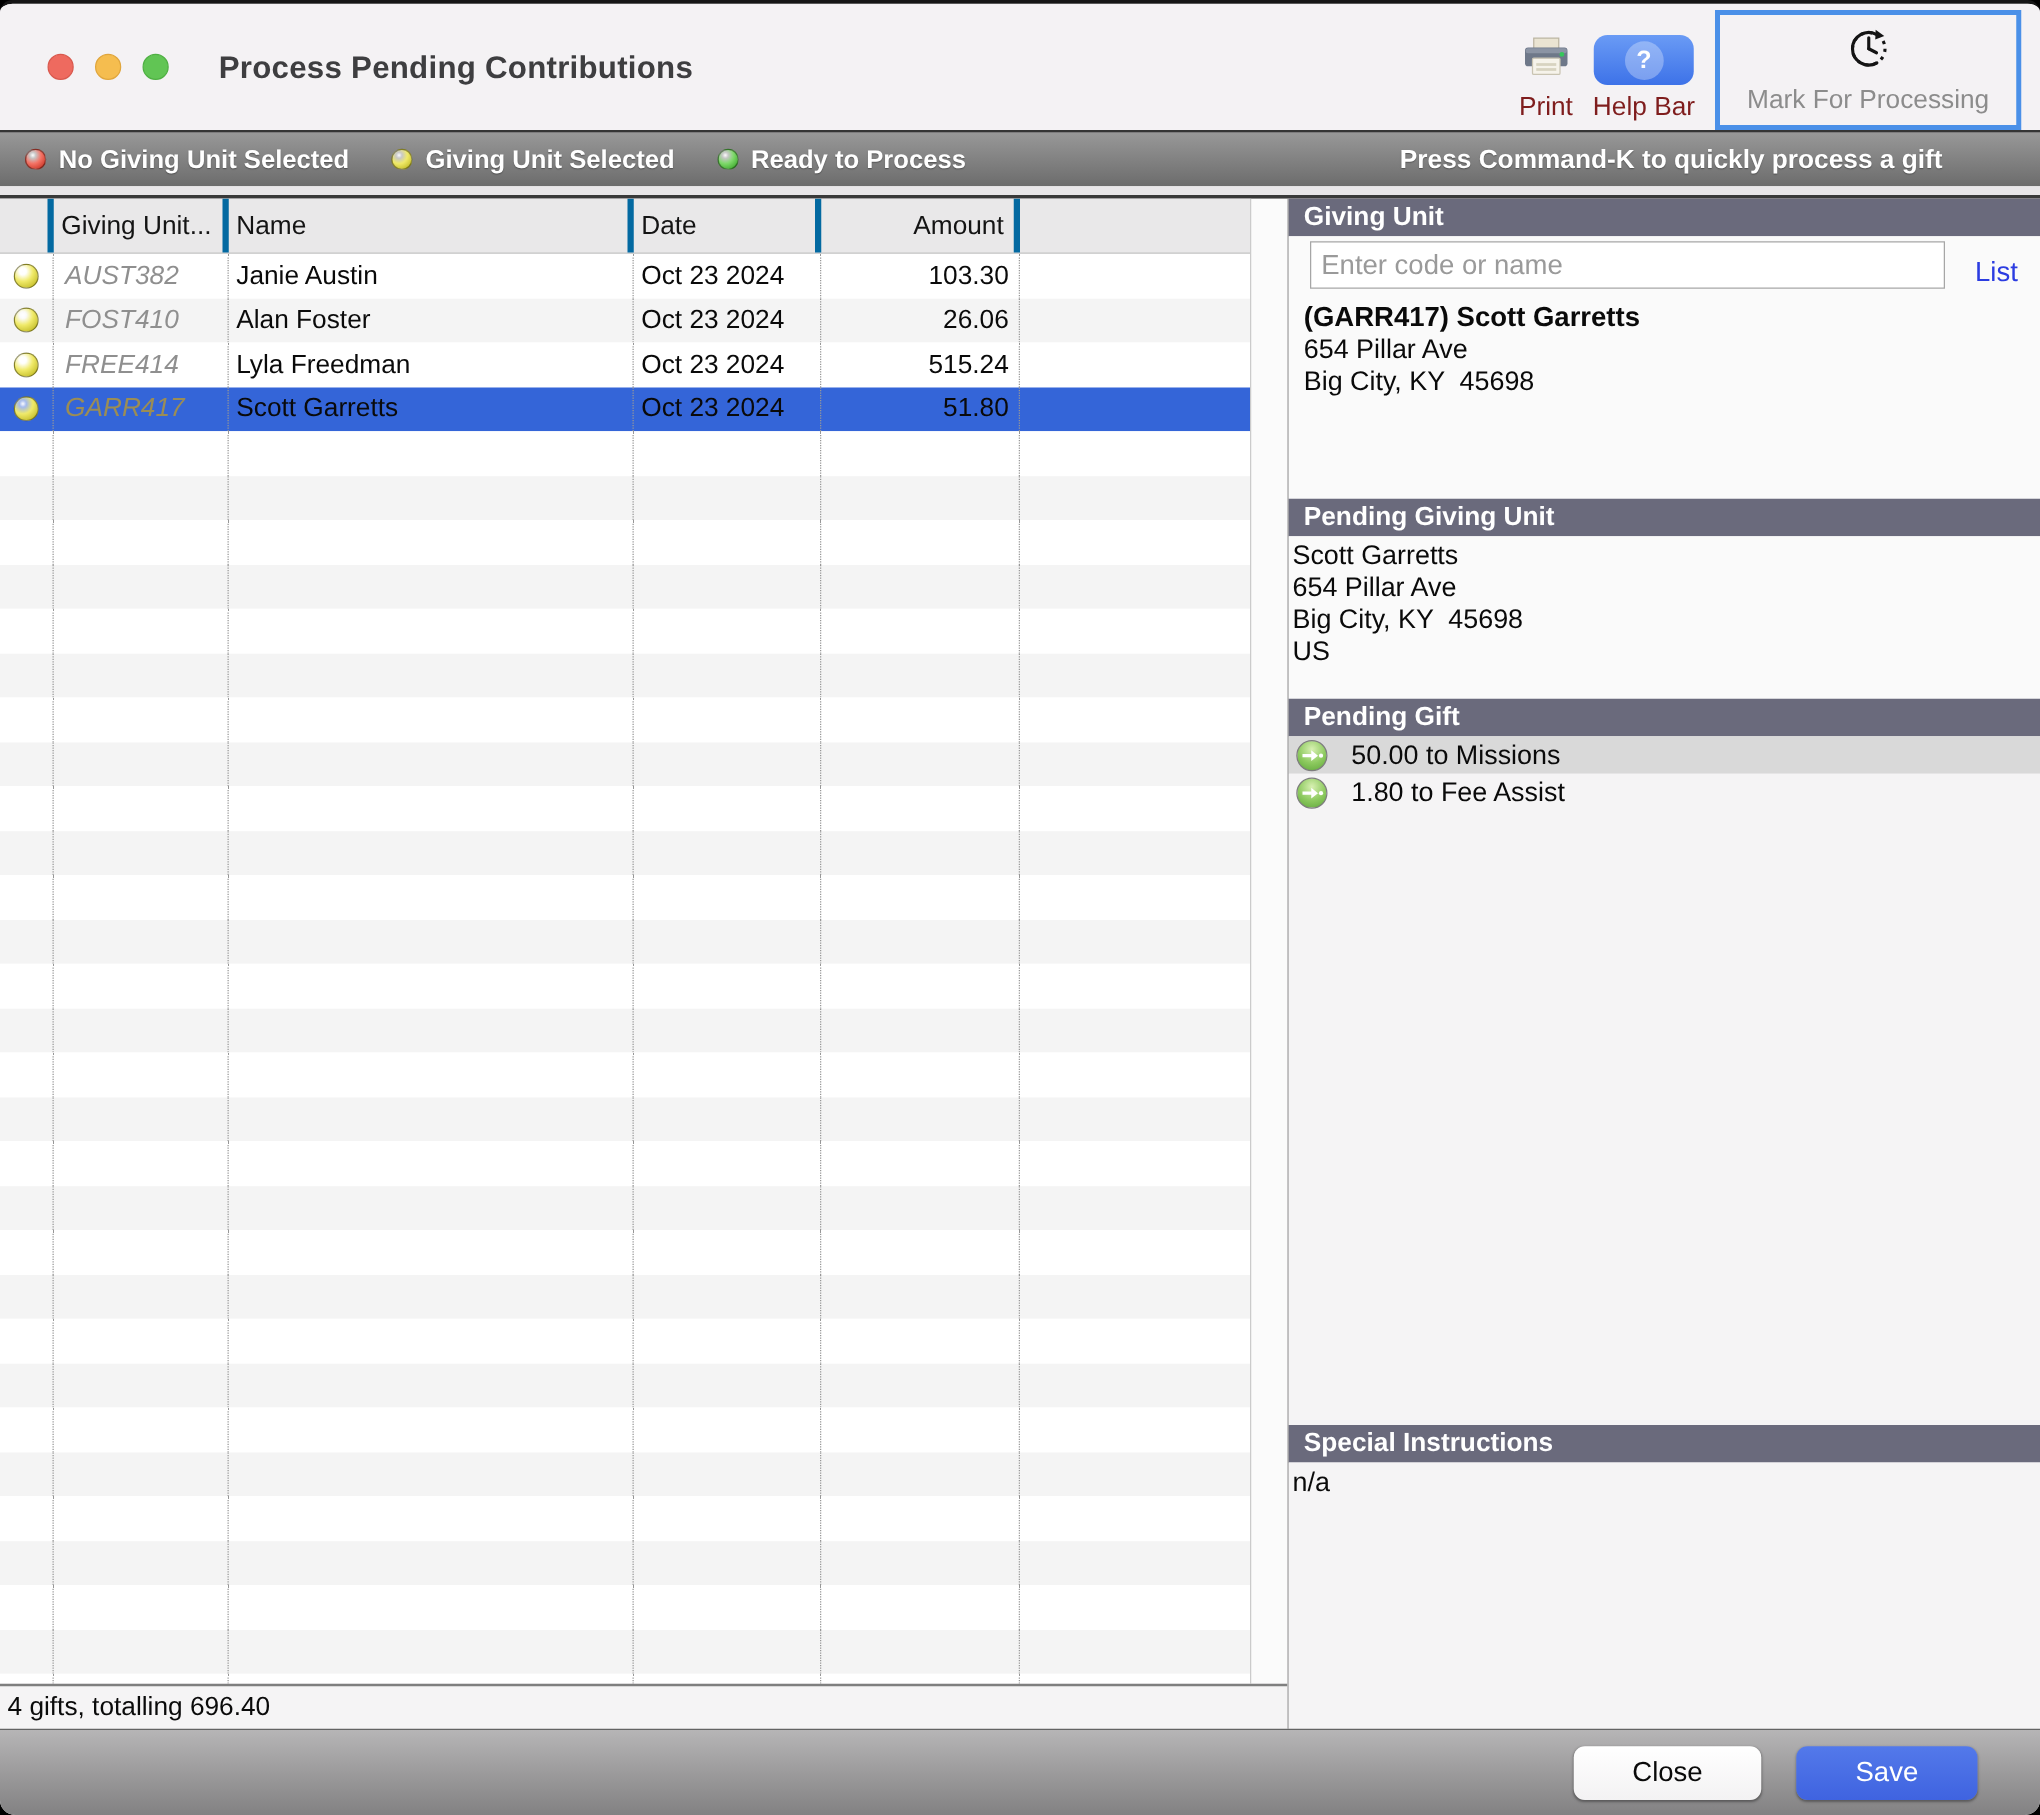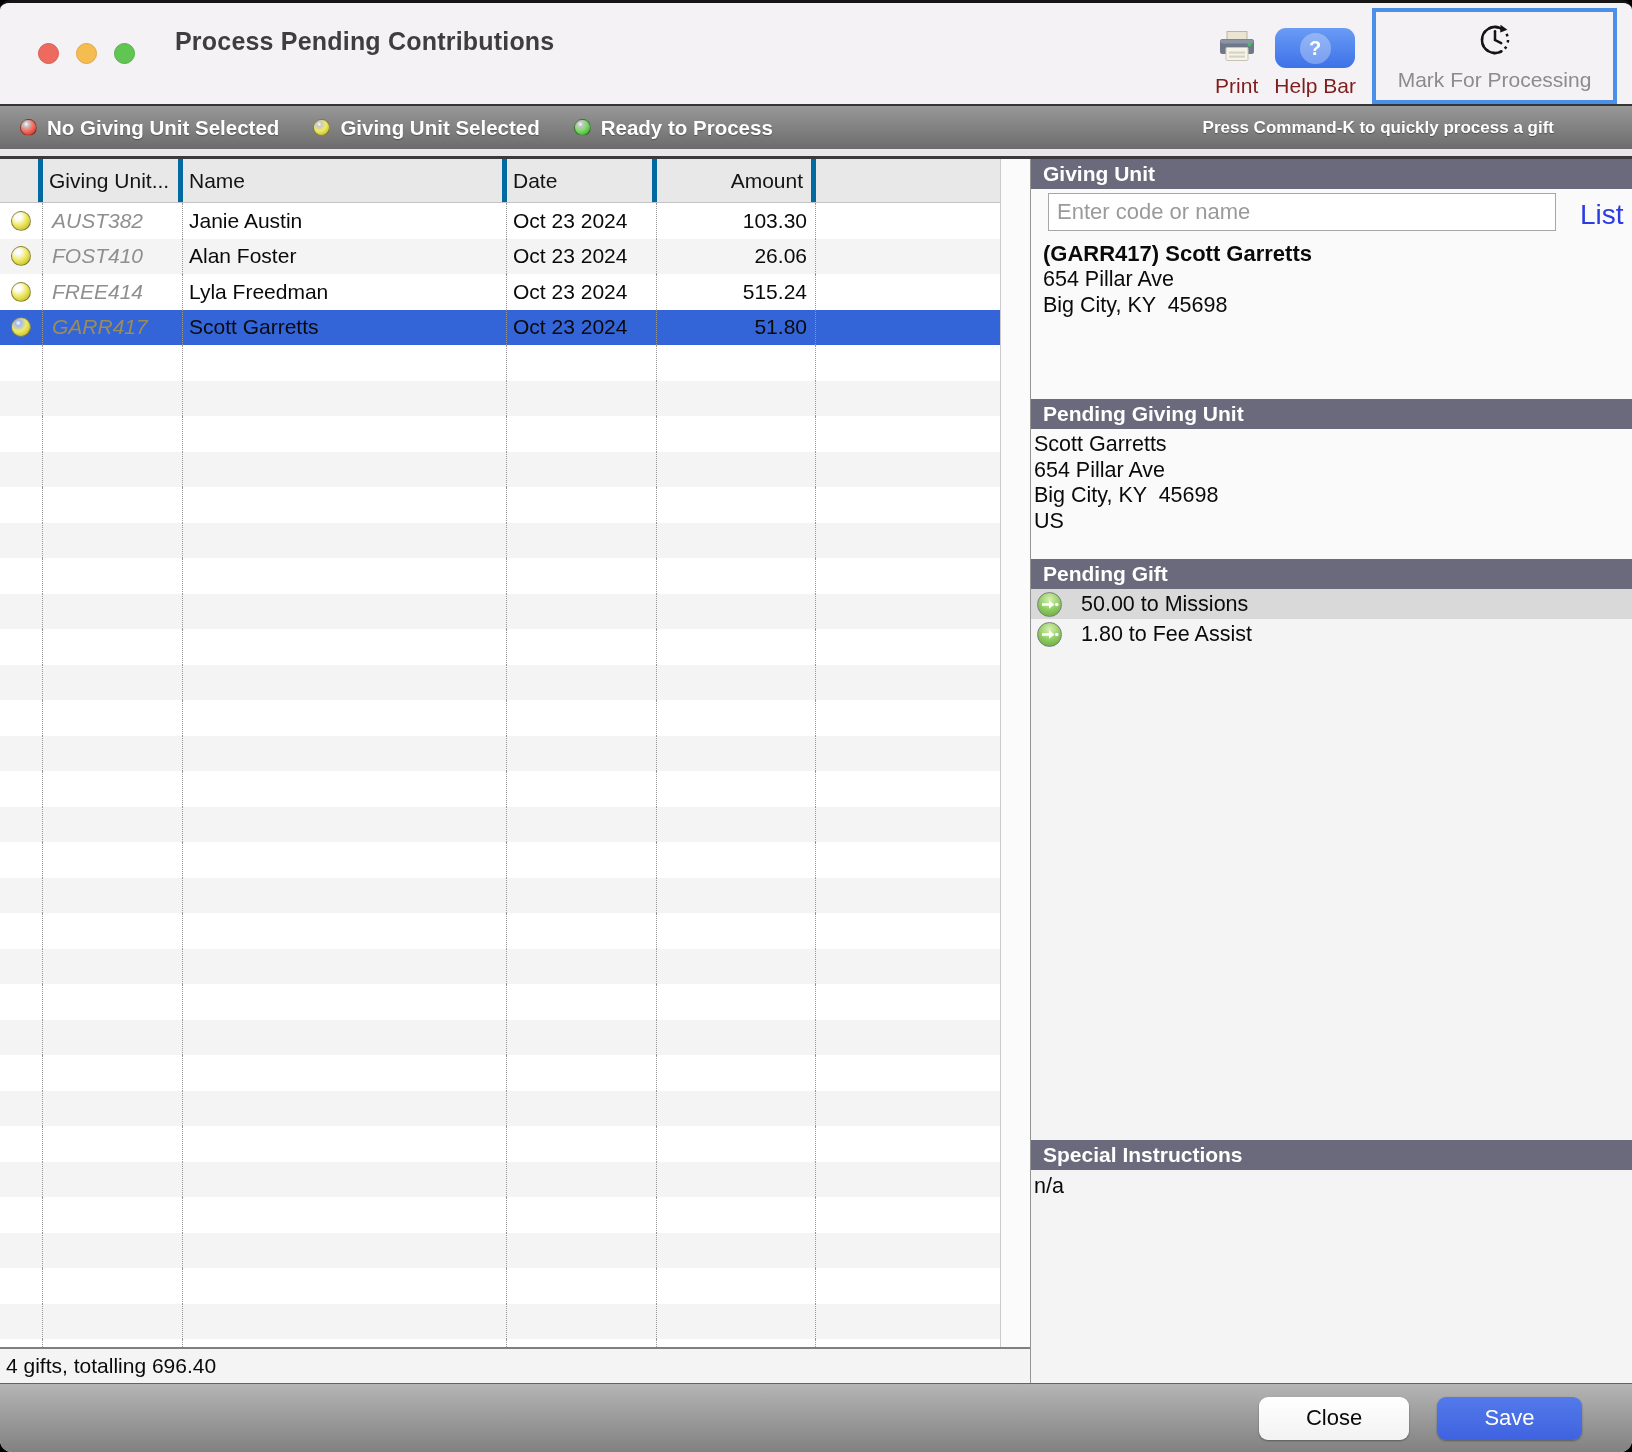--- a/index.html
+++ b/index.html
@@ -9,39 +9,39 @@
     border-radius:10px 10px 12px 12px; overflow:hidden;
     display:flex; flex-direction:column; border-top:3px solid #161616;
   }
   
   .titlebar{ height:101px; background:#f4f2f4; position:relative; flex:0 0 auto; }
   .traffic{ position:absolute; left:38px; top:40px; display:flex; gap:17px; }
   .tl{ width:21px; height:21px; border-radius:50%; }
   .tl.red{ background:#ee6a5f; border:1px solid #d9594e;}
   .tl.yellow{ background:#f5bd4f; border:1px solid #e0a63c;}
   .tl.green{ background:#61c554; border:1px solid #4fb043;}
-  .win-title{ position:absolute; left:175px; top:24px; font-size:25px; font-weight:700; color:#3e3e40; letter-spacing:.2px;}
+  .win-title{ position:absolute; left:175px; top:37px; font-size:25px; font-weight:700; color:#3e3e40; letter-spacing:.2px;}
   .toolbar{ position:absolute; right:15px; top:5px; display:flex; align-items:flex-end; gap:16px; }
   .tool{ display:flex; flex-direction:column; align-items:center; justify-content:flex-end; padding-bottom:6px; cursor:default;}
   .tool-label{ font-size:21px; color:#7f1d1d; margin-top:6px; white-space:nowrap;}
   .help-pill{ width:80px; height:40px; border-radius:11px; background:linear-gradient(#6a9bf5,#3d72e8);
     display:flex; align-items:center; justify-content:center;}
   .help-q{ width:31px; height:31px; border-radius:50%; background:rgba(255,255,255,.30);
     color:#fff; font-size:20px; font-weight:700; display:flex; align-items:center; justify-content:center;}
   .mark-btn{ width:245px; height:96px; border:4px solid #4a90e8; background:#f4f2f4;
     display:flex; flex-direction:column; align-items:center; justify-content:flex-end; padding-bottom:8px;}
   .mark-btn .tool-label{ color:#8c8c8c; }
   
   .legendbar{ height:45px; flex:0 0 auto; background:linear-gradient(#989898,#6c6c6c);
     border-top:2px solid #353535; display:flex; align-items:center; padding:0 78px 0 20px;}
   .legend-items{ display:flex; align-items:center; gap:34px; }
   .legend-item{ display:flex; align-items:center; gap:10px; }
   .legend-label{ color:#fff; font-size:20.5px; font-weight:700; text-shadow:0 1px 1px rgba(0,0,0,.35); white-space:nowrap;}
   .ball{ display:inline-block; border-radius:50%; border:1px solid rgba(0,0,0,.38); flex:0 0 auto;}
-  .legend-hint{ margin-left:auto; color:#fff; font-size:17px; font-weight:600; text-shadow:0 1px 1px rgba(0,0,0,.35); white-space:pre;}
+  .legend-hint{ margin-left:auto; color:#fff; font-size:21px; font-weight:600; text-shadow:0 1px 1px rgba(0,0,0,.35); white-space:pre;}
   .legend-hint b{ font-weight:800; }
   
   .gapstrip{ height:7px; background:#e9e7e9; flex:0 0 auto;}
   .content{ flex:1; display:flex; border-top:3px solid #3a3a3a; min-height:0;}
   .left-col{ width:1030px; flex:0 0 auto; display:flex; flex-direction:column; min-height:0;}
   .table-zone{ flex:1; display:flex; min-height:0;}
   .grid{ width:1000px; flex:0 0 auto; display:flex; flex-direction:column; min-height:0; background:#fff;}
   .vstrip{ width:30px; flex:0 0 auto; background:#fbfbfb; border-left:1px solid #cbcbcb;}
   .thead{ height:44px; flex:0 0 auto; background:#e9e8e9; display:flex; border-bottom:1px solid #c4c4c4;}
   .th{ font-size:21px; color:#141414; display:flex; align-items:center; border-right:5px solid #0369a1;}
@@ -63,21 +63,21 @@
     display:flex; align-items:center; padding-left:6px; font-size:21px; color:#0a0a0a;}
   
   .panel{ flex:1; border-left:1px solid #949494; display:flex; flex-direction:column; background:#f5f4f5; min-height:0;}
   .sec-head{ height:30px; flex:0 0 auto; background:#6a6a7c; color:#fff; font-size:21px; font-weight:700;
     display:flex; align-items:center; padding-left:12px;}
   .gu-content{ height:210px; flex:0 0 auto; background:#fafafa; padding:4px 0 0 2px;}
   .gu-inputrow{ display:flex; align-items:flex-end;padding-left:15px;}
   .gu-input{ width:508px; height:38px; border:1px solid #a6a6a6; background:#fff; font-size:22px; color:#222;
     padding:0 8px; font-family:inherit; outline:none;}
   .gu-input::placeholder{ color:#9a9a9a;}
-  .list-link{ margin-left:24px; font-size:28px; color:#2b3ce1; cursor:pointer;}
+  .list-link{ margin-left:24px; font-size:22px; color:#2b3ce1; cursor:pointer;}
   .gu-address{ margin-top:10px; padding-left:10px;}
   .gu-selected{ font-size:22px; font-weight:700; color:#0a0a0a; line-height:26px; white-space:pre;}
   .addr-line{ font-size:21.5px; color:#0a0a0a; line-height:25.5px; white-space:pre;}
   .pgu-content{ height:130px; flex:0 0 auto; background:#fafafa; padding:3px 0 0 3px;}
   .gift-row{ height:30px; flex:0 0 auto; display:flex; align-items:center; gap:19px; padding-left:6px;
     font-size:21.5px; color:#0a0a0a; background:#f5f4f5;}
   .gift-row.hl{ background:#d9d9d9;}
   .gift-icon{ width:25px; height:25px; border-radius:50%; flex:0 0 auto;
     background:radial-gradient(circle at 50% 28%, #d8f0b2 0%, #8cc95e 55%, #5ea63a 100%);
     border:1px solid #7d7d7d; display:flex; align-items:center; justify-content:center;}

